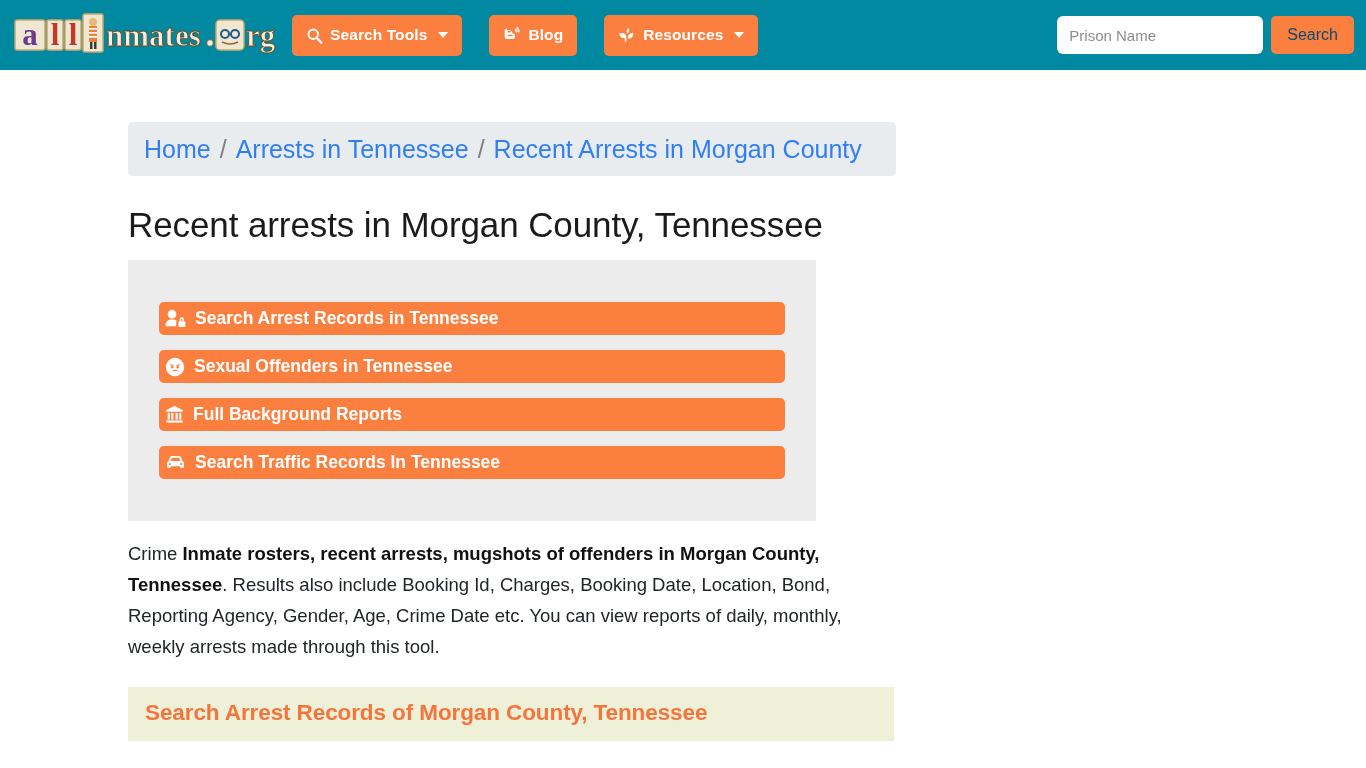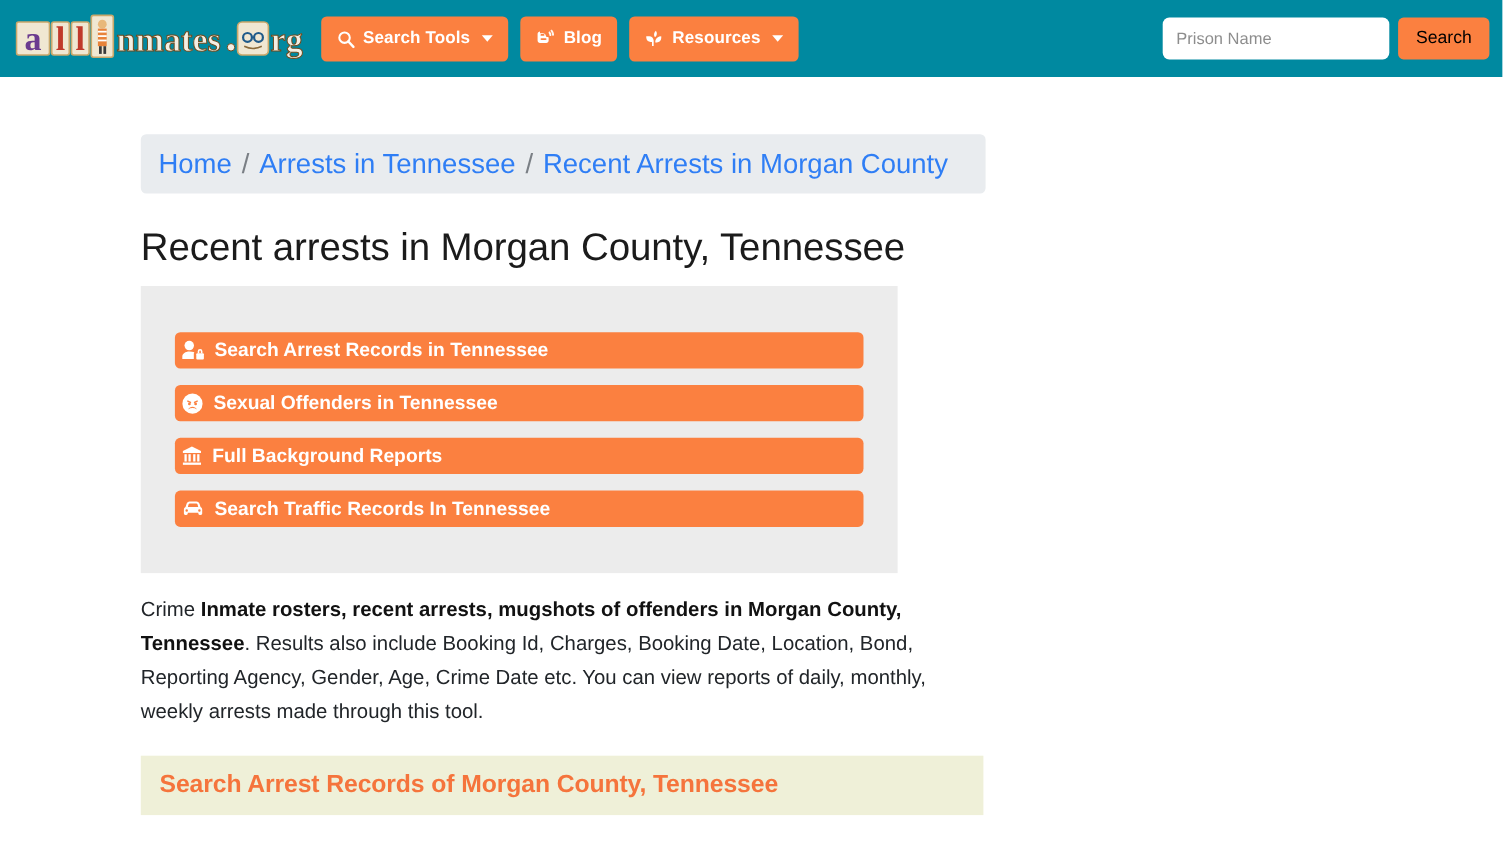--- a/index.html
+++ b/index.html
@@ -31,21 +31,21 @@
     margin-right: 16px;
     flex: 0 0 auto;
     text-decoration: none;
     user-select: none;
   }
   .logo svg { display: block; }
 
   .main-nav {
     display: flex;
     align-items: center;
-    gap: 11px;
+    gap: 27px;
     flex: 0 0 auto;
   }
 
   .nav-btn {
     background: #fb8040;
     color: #ffffff;
     border: none;
     border-radius: 5px;
     height: 41px;
     padding: 0 14px;
@@ -84,21 +84,21 @@
     background: #fff;
     padding: 0 12px;
     font-size: 15px;
     color: #333;
     font-family: "Liberation Sans", sans-serif;
     outline: none;
   }
   .search-input::placeholder { color: #8d8d8d; }
   .search-submit {
     background: #fb8040;
-    color: #000000;
+    color: #0c4a6e;
     border: none;
     border-radius: 5px;
     height: 38px;
     padding: 0 16px;
     font-size: 16px;
     cursor: pointer;
     font-family: "Liberation Sans", sans-serif;
     line-height: 1;
   }
 

